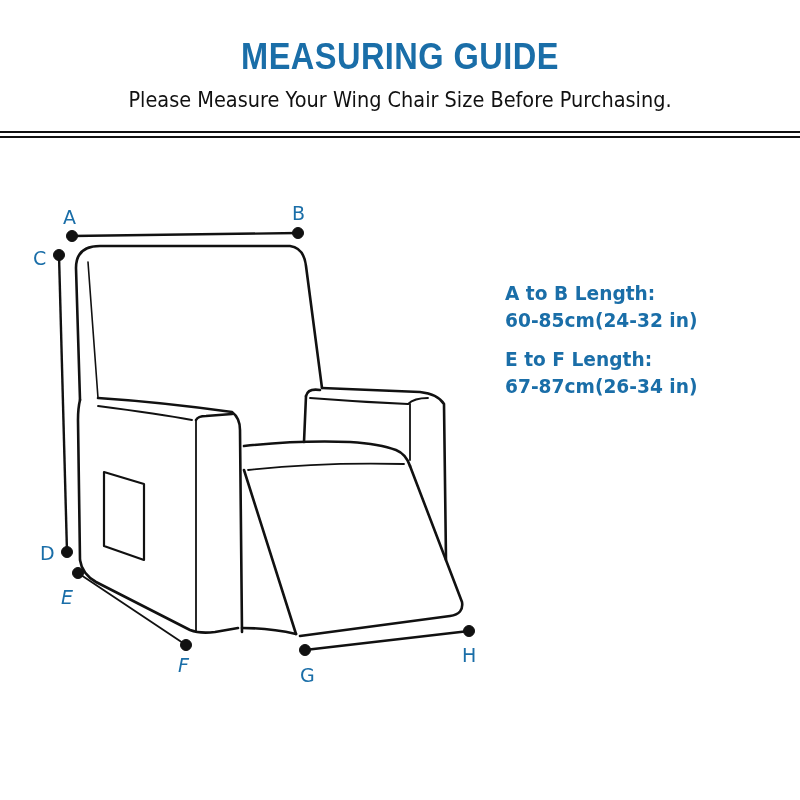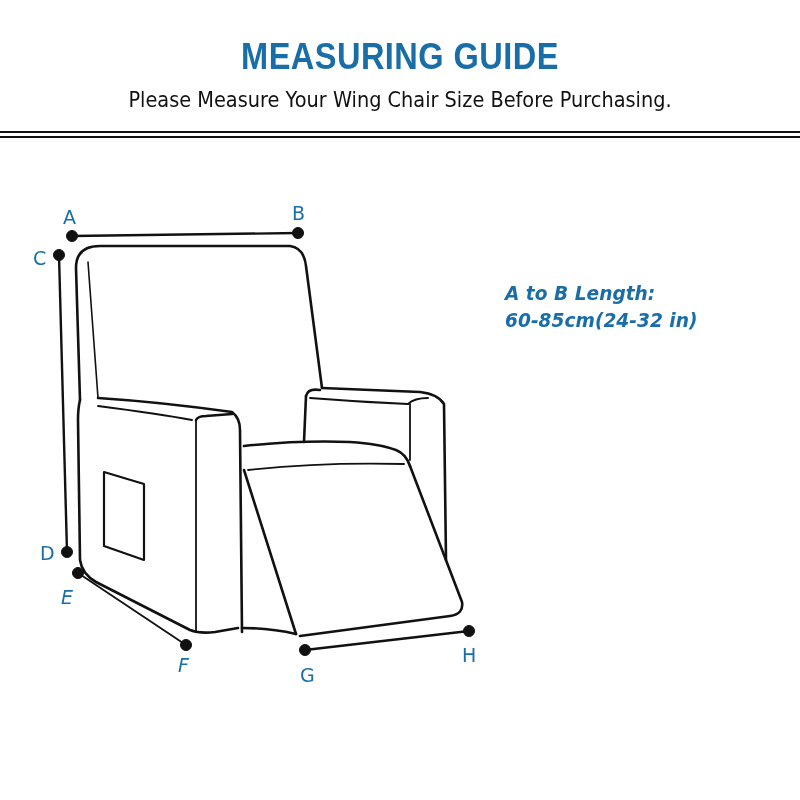--- a/index.html
+++ b/index.html
@@ -8,21 +8,21 @@
     font-family:"Liberation Sans", sans-serif; font-weight:bold; font-size:37px; color:#1a6ea8;
     letter-spacing:0.5px; transform:scaleX(0.88); transform-origin:center; }
   .subtitle { position:absolute; top:88px; left:0; width:800px; text-align:center;
     font-family:"DejaVu Sans", sans-serif; font-size:21px; color:#111; transform:scaleX(0.92); transform-origin:center; }
   .rule { position:absolute; left:0; width:800px; height:2px; background:#111; }
   .rule.r1 { top:131px; }
   .rule.r2 { top:136px; }
   .diagram { position:absolute; left:0; top:0; width:800px; height:800px; }
   .pt-label { font-family:"DejaVu Sans", sans-serif; font-size:19px; fill:#1a6ea8; }
   .specs { position:absolute; left:505px; top:280px; width:290px; }
-  .spec { margin-bottom:12px;font-style:italic; }
+  .spec { margin-bottom:12px; }
   .spec-title, .spec-value { display:block; font-family:"DejaVu Sans", sans-serif; font-weight:bold;
     font-size:20px; line-height:27px; color:#1a6ea8; white-space:nowrap; transform:scaleX(0.93); transform-origin:left; }
 </style>
 </head>
 <body>
 
 <div class="title">MEASURING GUIDE</div>
 <div class="subtitle">Please Measure Your Wing Chair Size Before Purchasing.</div>
 <div class="rule r1"></div>
 <div class="rule r2"></div>
@@ -85,13 +85,17 @@
     <text class="pt-label" x="300" y="682">G</text>
     <text class="pt-label" x="462" y="662">H</text>
   </g>
 </svg>
 
 <div class="specs">
   <div class="spec">
     <span class="spec-title">A to B Length:</span>
     <span class="spec-value">60-85cm(24-32 in)</span>
   </div>
+  <div class="spec">
+    <span class="spec-title">E to F Length:</span>
+    <span class="spec-value">67-87cm(26-34 in)</span>
+  </div>
 </div>
 
 </body></html>

